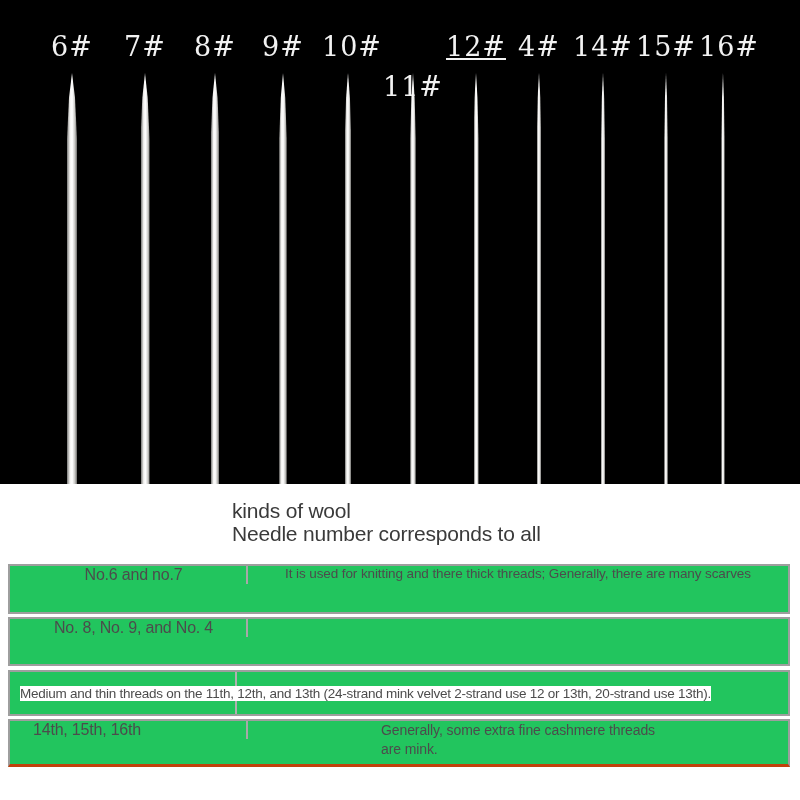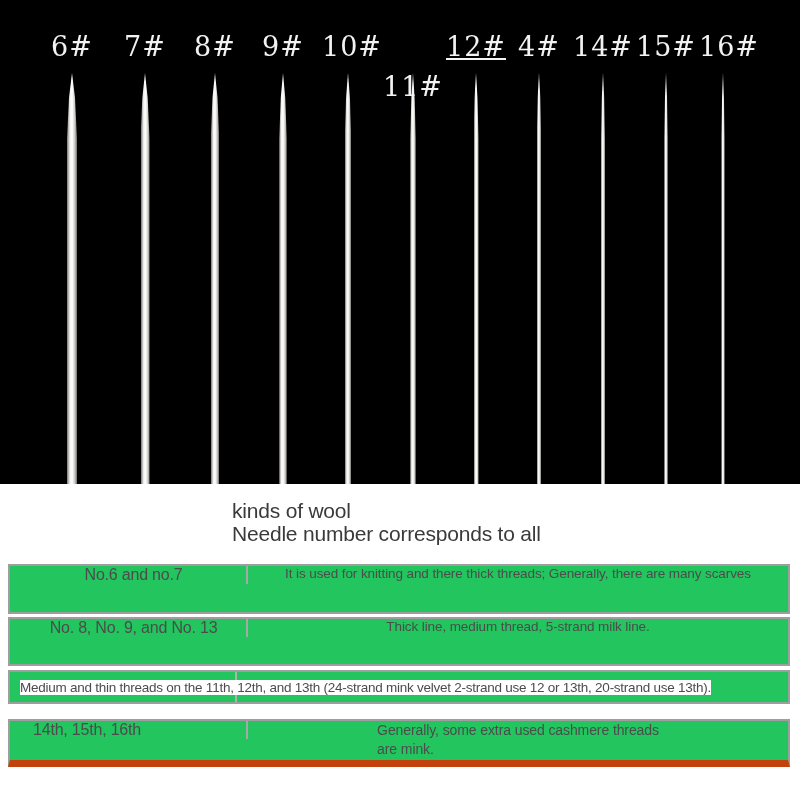--- a/index.html
+++ b/index.html
@@ -82,22 +82,22 @@
     flex: 1;
     display: flex;
     align-items: center;
     justify-content: center;
     font-size: 13.5px;
     letter-spacing: -0.1px;
     text-align: center;
   }
   #row1 { top: 564px; height: 50px; }
   #row2 { top: 617px; height: 49px; }
-  #row3 { top: 670px; height: 34px; }
-  #row4 { top: 719px; height: 48px; border-bottom: 7px solid #c2410c; }
+  #row3 { top: 670px; height: 46px; }
+  #row4 { top: 719px; height: 48px; border-bottom: 3px solid #c2410c; }
 
   
   #row3 { display: block; position: absolute; }
   #row3 .ghost-divider {
     position: absolute;
     left: 225px; top: 0; bottom: 0;
     width: 2px;
     background: #b0b0b0;
   }
   #row3 .full-text {
@@ -159,34 +159,33 @@
     <div>kinds of wool</div>
     <div>Needle number corresponds to all</div>
   </div>
 
   <div class="trow" id="row1">
     <div class="cell-left">No.6 and no.7</div>
     <div class="cell-right">It is used for knitting and there thick threads; Generally, there are many scarves</div>
   </div>
 
   <div class="trow" id="row2">
-    <div class="cell-left">No. 8, No. 9, and No. 13</div>
-    <div class="cell-right">Thick line, medium thread, 5-strand milk line.</div>
+    <div class="cell-left">No. 8, No. 9, and No. 4</div>
   </div>
 
   <div class="trow" id="row3">
     <div class="ghost-divider"></div>
     <div class="full-text">
       <span>Medium and thin threads on the 11th, 12th, and 13th (24-strand mink velvet 2-strand use 12 or 13th, 20-strand use 13th).</span>
     </div>
   </div>
 
   <div class="trow" id="row4">
     <div class="cell-left">14th, 15th, 16th</div>
     <div class="cell-right">
       <span class="twoline">
-        <span>Generally, some extra used cashmere threads</span><br>
+        <span>Generally, some extra fine cashmere threads</span><br>
         <span>are mink.</span>
       </span>
     </div>
   </div>
 
 </div>
 
 </body></html>

